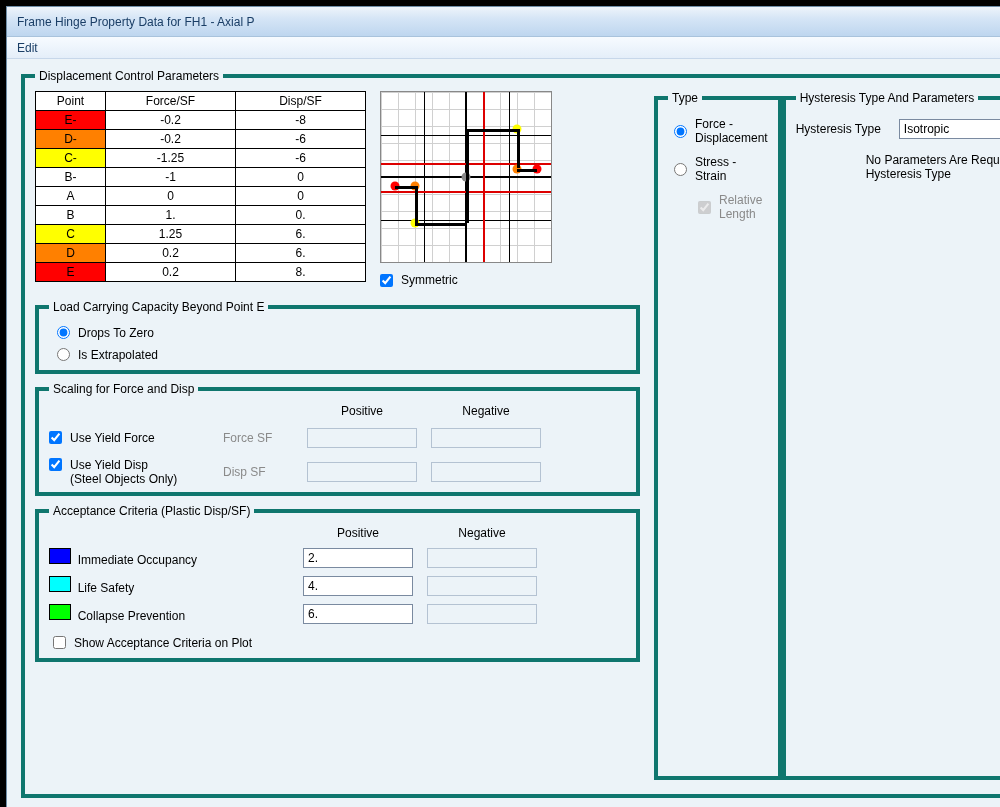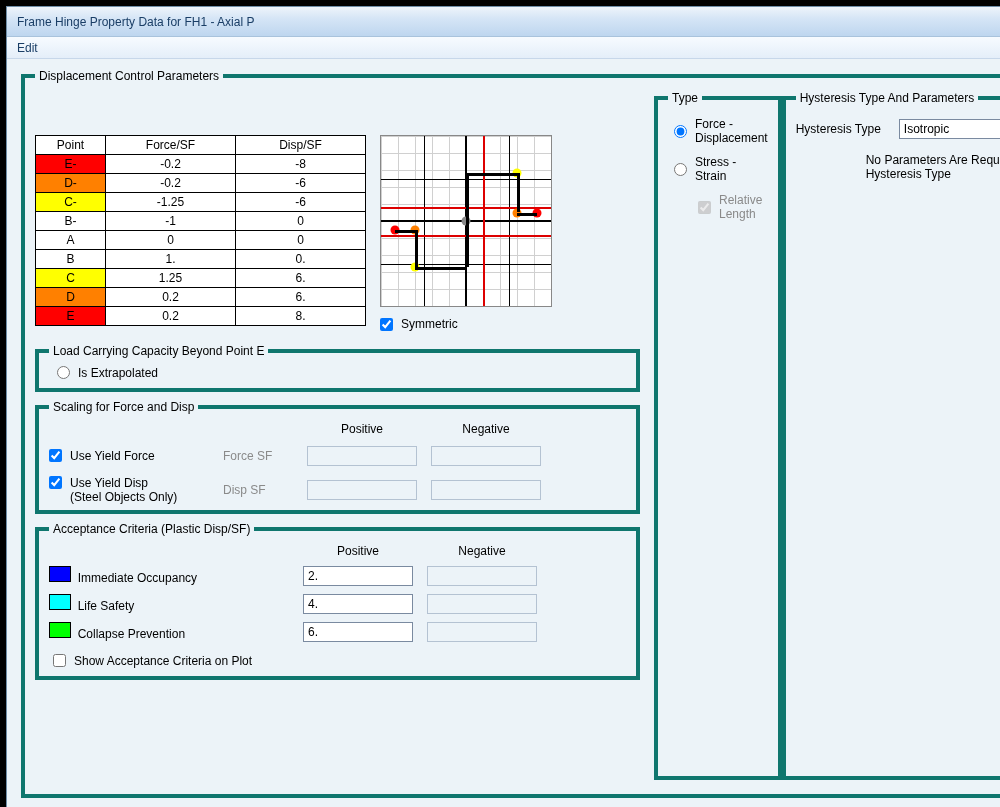--- a/index.html
+++ b/index.html
@@ -31,21 +31,21 @@
       linear-gradient(#d0d0d0 1px, transparent 1px),
       linear-gradient(90deg, #d0d0d0 1px, transparent 1px);
     background-size: 17px 17px; position: relative; }
   .plot .ax-h { position:absolute; left:0; right:0; height:2px; background:#000; top:50%; transform:translateY(-1px);}
   .plot .ax-v { position:absolute; top:0; bottom:0; width:2px; background:#000; left:50%; transform:translateX(-1px);}
   .plot .grid-h { position:absolute; left:0; right:0; height:1px; background:#000; }
   .plot .grid-v { position:absolute; top:0; bottom:0; width:1px; background:#000; }
   .dot { position:absolute; width:9px; height:9px; border-radius:50%; transform:translate(-50%,-50%); }
   .d-red{background:#ff0000;} .d-or{background:#ff8000;} .d-ye{background:#ffff00;} .d-gr{background:#888;}
 
-  .row-pair { display: flex; gap: 14px; margin-top: 44px; }
+  .row-pair { display: flex; gap: 14px; }
 
   label.chk { display: inline-flex; align-items: center; gap: 8px; }
   input[type=checkbox], input[type=radio] { margin: 0; }
 
   .disabled { color: #8a8a8a; }
 
   .txt { height: 20px; border: 1px solid #7a8aa0; background: #fff; padding: 0 4px; font-size:12px; }
   .txt.ro { background: #ecf3f8; border-color:#b4c2d2;}
   .btn { height: 24px; min-width: 78px; border: 1px solid #6e819a; background: linear-gradient(#fdfdfe,#e6edf5); cursor:pointer;}
   .btn.default { outline: 1px dotted #000; outline-offset: -4px;}
@@ -164,20 +164,24 @@
               </div>
               <label class="chk" style="margin-top:10px;">
                 <input type="checkbox" checked="" style="">
                 <span>Symmetric</span>
               </label>
             </div>
           </div>
 
           <fieldset style="margin-top:10px">
             <legend>Load Carrying Capacity Beyond Point E</legend>
+            <label class="chk" style="display:flex;margin:4px 0 8px 8px">
+              <input type="radio" name="lc" checked="" style="">
+              <span>Drops To Zero</span>
+            </label>
             <label class="chk" style="display:flex;margin:0 0 2px 8px">
               <input type="radio" name="lc" style="">
               <span>Is Extrapolated</span>
             </label>
           </fieldset>
 
           <fieldset>
             <legend>Scaling for Force and Disp</legend>
             <div class="grid-scale">
               <span></span>

